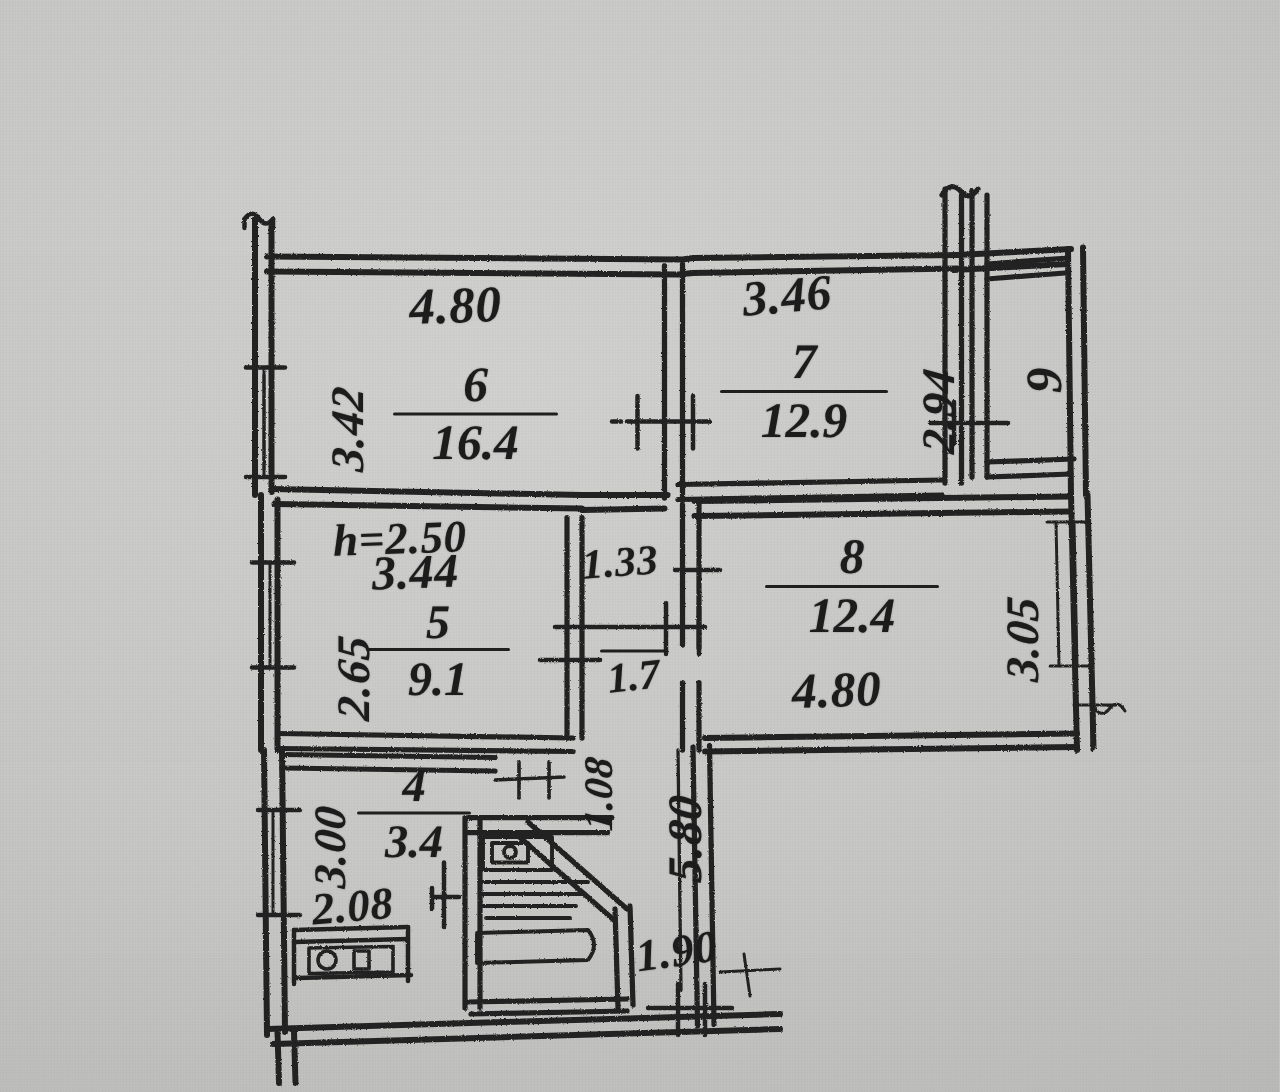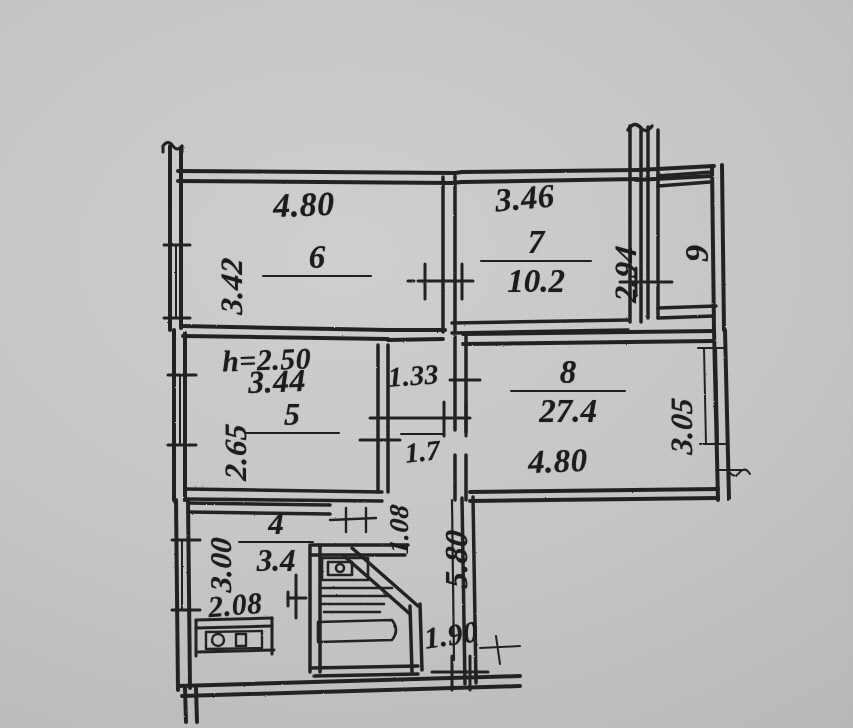--- a/index.html
+++ b/index.html
@@ -298,51 +298,53 @@
 
     </g>
   </svg>
 
   <div>
 
     <div class="lbl" style="left:273px; top:186px; font-size:34px; transform:rotate(-2deg);">4.80</div>
     <div class="frac" style="left:262px; top:240px; font-size:33px; width:110px;">
       <span class="num">6</span>
       <span class="bar"></span>
+      <span class="den">16.4</span>
     </div>
     <div class="lbl rot-90b" style="left:214px; top:312px; font-size:31px;">3.42</div>
     <div class="lbl" style="left:222px; top:343px; font-size:30px; transform:rotate(-2deg);">h=2.50</div>
 
     <div class="lbl" style="left:495px; top:180px; font-size:33px; transform:rotate(-5deg);">3.46</div>
     <div class="frac" style="left:480px; top:225px; font-size:33px; width:112px;">
       <span class="num">7</span>
       <span class="bar"></span>
-      <span class="den">10.2</span>
+      <span class="den">12.9</span>
     </div>
     <div class="lbl rot-90b" style="left:608px; top:300px; font-size:31px;">2.94</div>
 
     <div class="lbl rot-90" style="left:678px; top:262px; font-size:34px;">9</div>
 
     <div class="lbl" style="left:248px; top:363px; font-size:32px; transform:rotate(-2deg);">3.44</div>
     <div class="frac" style="left:244px; top:398px; font-size:32px; width:96px;">
       <span class="num">5</span>
       <span class="bar"></span>
+      <span class="den">9.1</span>
     </div>
     <div class="lbl rot-90b" style="left:218px; top:478px; font-size:31px;">2.65</div>
 
     <div class="lbl" style="left:388px; top:360px; font-size:28px; transform:rotate(-4deg);">1.33</div>
     <div class="frac" style="left:392px; top:432px; font-size:28px; width:60px;">
       <span class="bar" style="width:44px;"></span>
       <span class="den" style="transform:rotate(-6deg); display:inline-block;">1.7</span>
     </div>
 
     <div class="frac" style="left:510px; top:355px; font-size:33px; width:116px;">
       <span class="num">8</span>
       <span class="bar"></span>
-      <span class="den">27.4</span>
+      <span class="den">12.4</span>
     </div>
     <div class="lbl" style="left:528px; top:443px; font-size:33px; transform:rotate(-2deg);">4.80</div>
     <div class="lbl rot-90b" style="left:664px; top:452px; font-size:31px;">3.05</div>
 
     <div class="lbl rot-90b" style="left:204px; top:590px; font-size:30px;">3.00</div>
     <div class="frac" style="left:238px; top:508px; font-size:31px; width:76px;">
       <span class="num">4</span>
       <span class="bar"></span>
       <span class="den">3.4</span>
     </div>

